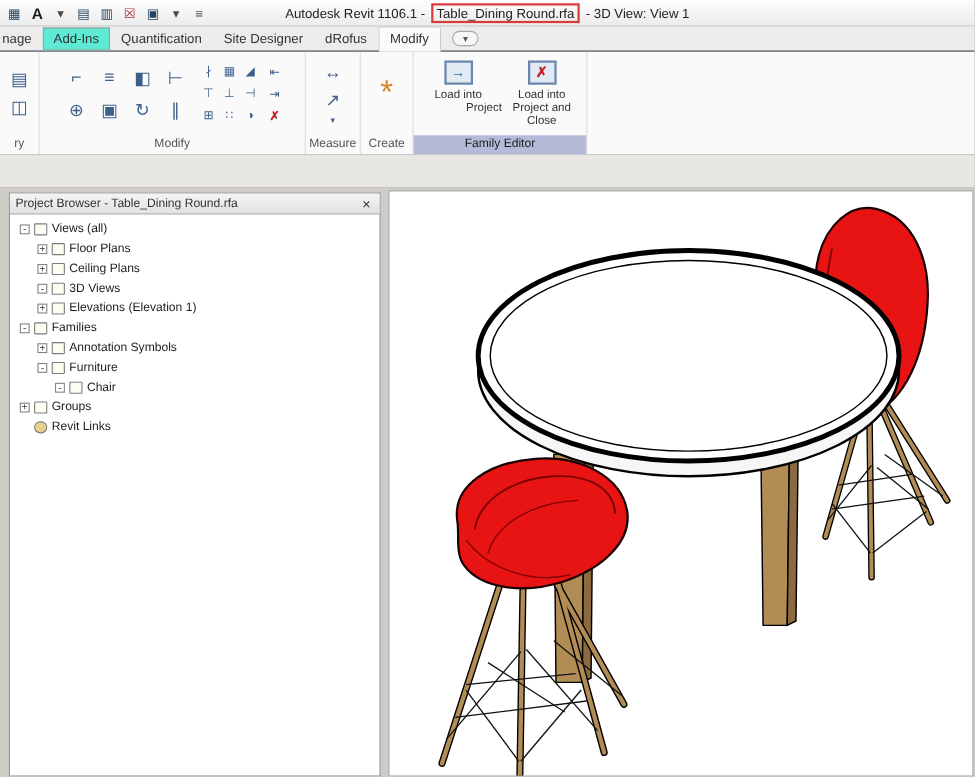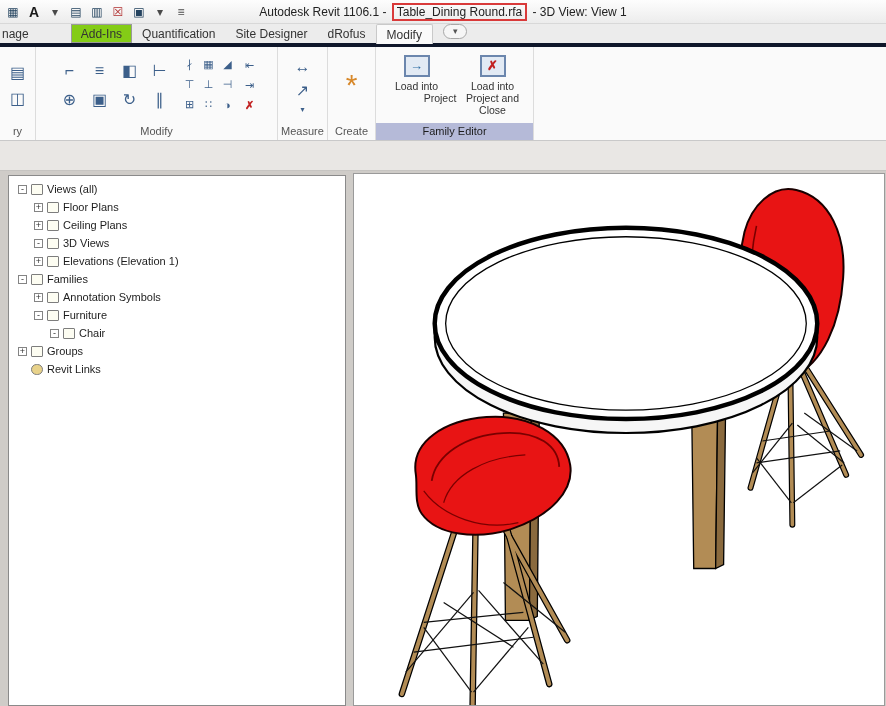--- a/index.html
+++ b/index.html
@@ -12,24 +12,24 @@
               display:flex; align-items:center; position:relative; flex:none; }
   .qat { display:flex; align-items:center; gap:5px; padding-left:5px; z-index:2; }
   .qicon { font-size:12px; color:#4a4a4a; width:16px; text-align:center; cursor:pointer; }
   .qicon.logo { font-weight:bold; font-size:14px; color:#1a1a1a; }
   .qicon.dark { color:#24435f; }
   .qicon.redish { color:#b03030; }
   .title { position:absolute; left:0; right:0; text-align:center; font-size:12px; color:#222; }
   .redbox { display:inline-block; border:2px solid #d93a3a; padding:0 3px; margin:0 2px; }
 
   
-  .tabs { height:23px; background:#ececec; display:flex; flex:none; border-bottom:4px solid #0f172a; }
+  .tabs { height:23px; background:#ececec; display:flex; align-items:flex-end; flex:none; border-bottom:1px solid #0f172a; }
   .tab { font-size:12px; color:#333; padding:3px 10px 4px; cursor:pointer; white-space:nowrap; }
   .tab.cut { padding-left:2px; }
-  .tab.framed { border:1px solid #9a9a9a; background:#84cc16; padding:2px 9px 3px;margin-left:32px; }
+  .tab.framed { border:1px solid #9a9a9a; background:#5eead4; padding:2px 9px 3px; }
   .tab.active { background:#fafafa; border:1px solid #c9c9c9; border-bottom:none; border-radius:2px 2px 0 0; margin-bottom:-1px; padding-bottom:5px; }
   .panel-toggle { margin:0 0 4px 10px; border:1px solid #a8a8a8; border-radius:8px; background:#f6f6f6;
                   font-size:9px; color:#555; padding:1px 9px; cursor:pointer; }
 
   
   .ribbon { height:94px; background:#fafafa; display:flex; border-bottom:1px solid #c9c9c9; flex:none; }
   .rpanel { position:relative; border-right:1px solid #dcdcdc; display:flex; flex-direction:column; flex:none; }
   .rtools { flex:1; display:flex; align-items:center; justify-content:center; padding:3px 5px; }
   .plabel { height:17px; font-size:11px; color:#555; text-align:center; line-height:16px; cursor:pointer; }
   .plabel.fe { background:#b5bad8; color:#1c1c1c; }
@@ -193,20 +193,24 @@
     </div>
 
     <div class="rpanel" style="flex:1; border-right:none;"></div>
   </div>
 
   <div class="strip"></div>
 
   <div class="workspace">
 
     <div class="browser">
+      <div class="bheader">
+        <span>Project Browser - Table_Dining Round.rfa</span>
+        <span class="bclose">×</span>
+      </div>
       <div class="btree">
 
         <div class="trow lvl1">
           <span class="exp">-</span>
           <span class="ticon"></span>
           <span class="tlabel">Views (all)</span>
         </div>
         <div class="trow lvl2">
           <span class="exp">+</span>
           <span class="ticon"></span>

